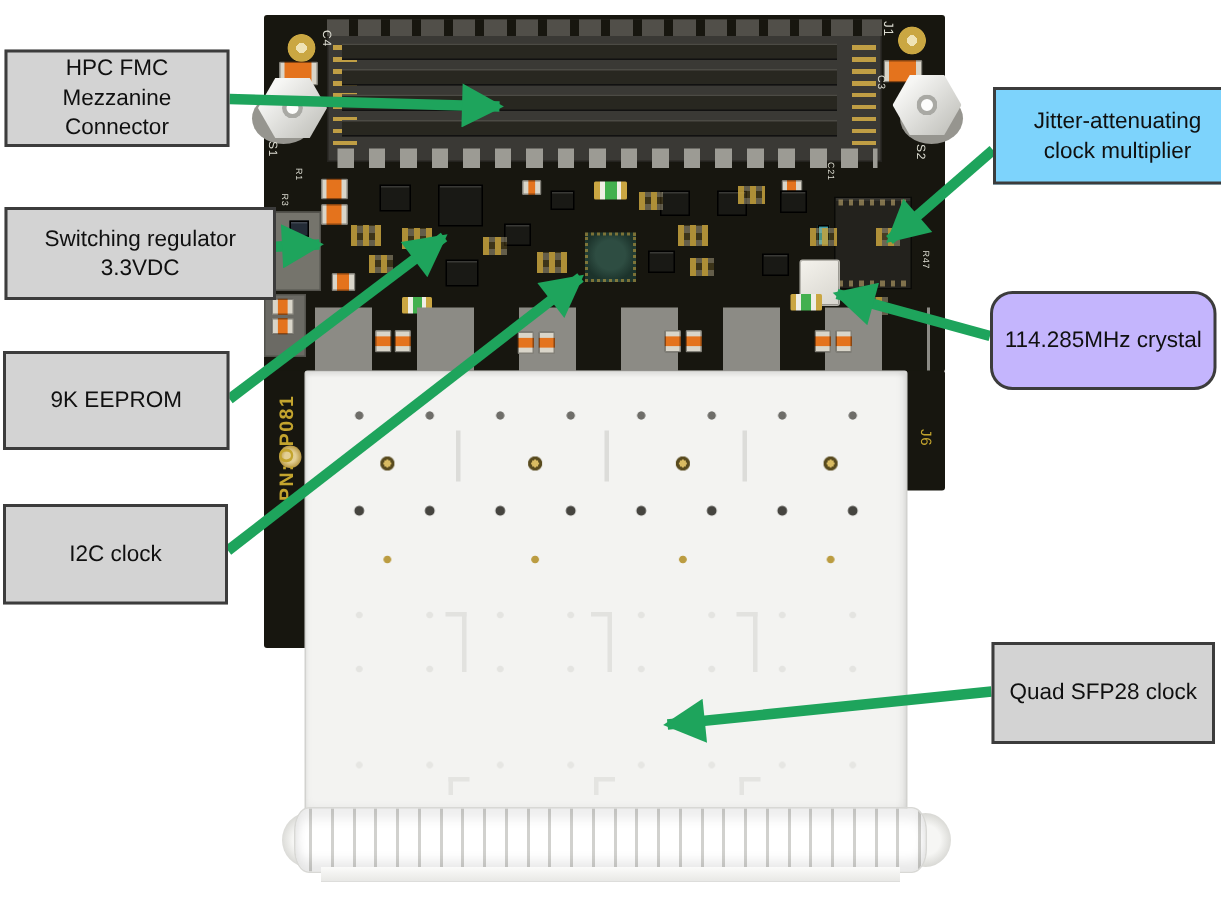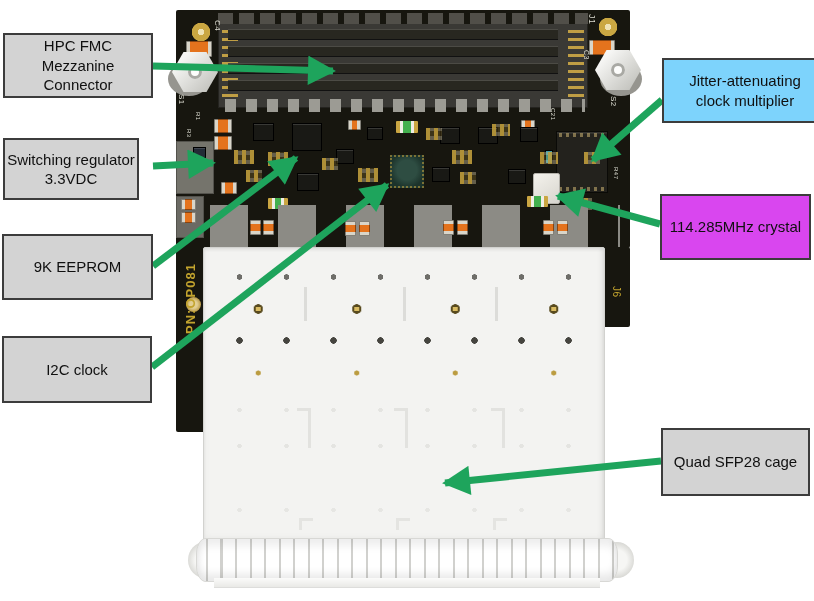--- a/index.html
+++ b/index.html
@@ -223,34 +223,34 @@
       <line x1="662" y1="100" x2="593" y2="160" stroke="#1ea45c" stroke-width="7" marker-end="url(#ah)"></line>
       <line x1="660" y1="224" x2="558" y2="196" stroke="#1ea45c" stroke-width="7" marker-end="url(#ah)"></line>
       <line x1="661" y1="461" x2="445" y2="483" stroke="#1ea45c" stroke-width="7" marker-end="url(#ah)"></line>
     </svg>
   <div id="callout-layer">
       <div class="callout" style="left: 3px; top: 33px; width: 150px; height: 65px; background: rgb(211, 211, 211); border-color: rgb(60, 60, 60);">
         <span>HPC FMC
 Mezzanine
 Connector</span>
       </div>
-      <div class="callout" style="left: 3px; top: 138px; width: 136px; height: 62px; background: rgb(211, 211, 211); border-color: rgb(60, 60, 60);">
+      <div class="callout" style="left: 3px; top: 138px; width: 181px; height: 62px; background: rgb(211, 211, 211); border-color: rgb(60, 60, 60);">
         <span>Switching regulator
 3.3VDC</span>
       </div>
       <div class="callout" style="left: 2px; top: 234px; width: 151px; height: 66px; background: rgb(211, 211, 211); border-color: rgb(60, 60, 60);">
         <span>9K EEPROM</span>
       </div>
       <div class="callout" style="left: 2px; top: 336px; width: 150px; height: 67px; background: rgb(211, 211, 211); border-color: rgb(60, 60, 60);">
         <span>I2C clock</span>
       </div>
       <div class="callout" style="left: 662px; top: 58px; width: 166px; height: 65px; background: #7dd3fc; border-color: rgb(60, 60, 60);">
         <span>Jitter-attenuating
 clock multiplier</span>
       </div>
-      <div class="callout" style="left: 660px; top: 194px; width: 151px; height: 66px; background: #d946ef; border-color: rgb(60, 60, 60);">
+      <div class="callout" style="left: 660px; top: 194px; width: 151px; height: 66px; background: #c4b5fd; border-color: rgb(60, 60, 60); border-radius: 15px;">
         <span>114.285MHz crystal</span>
       </div>
       <div class="callout" style="left: 661px; top: 428px; width: 149px; height: 68px; background: rgb(211, 211, 211); border-color: rgb(60, 60, 60);">
-        <span>Quad SFP28 cage</span>
+        <span>Quad SFP28 clock</span>
       </div>
     </div>
 </div>
 
 </body></html>

